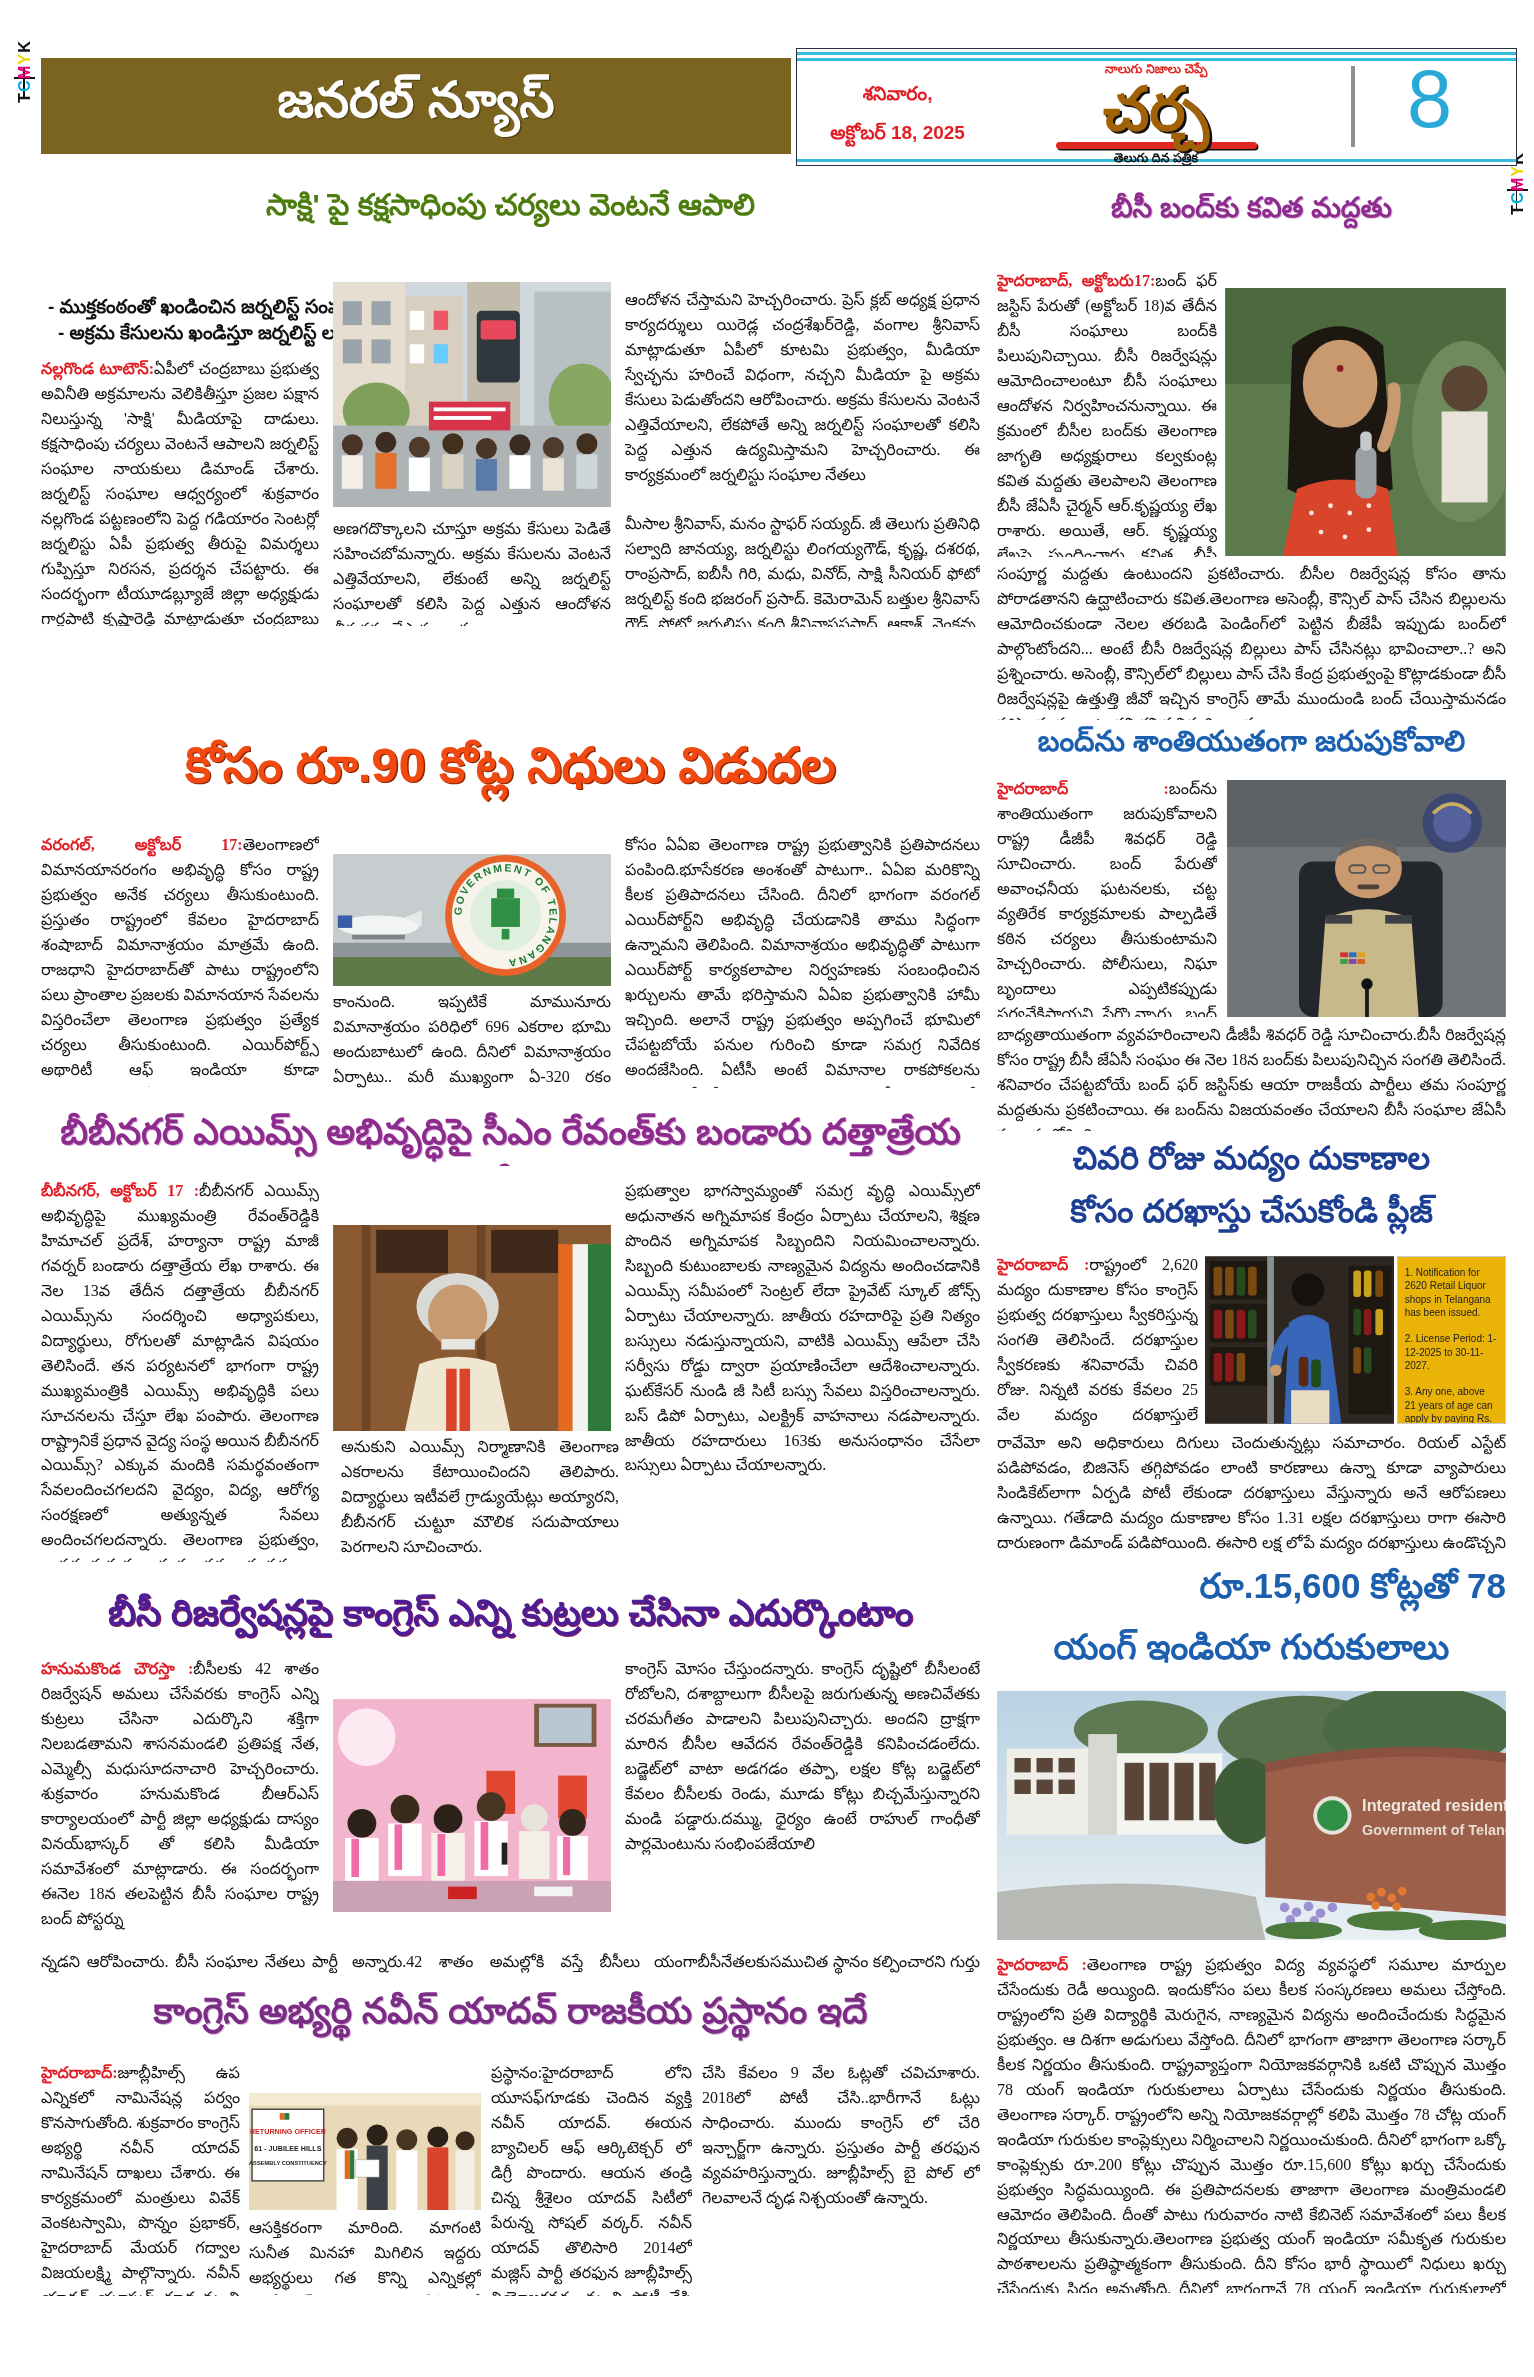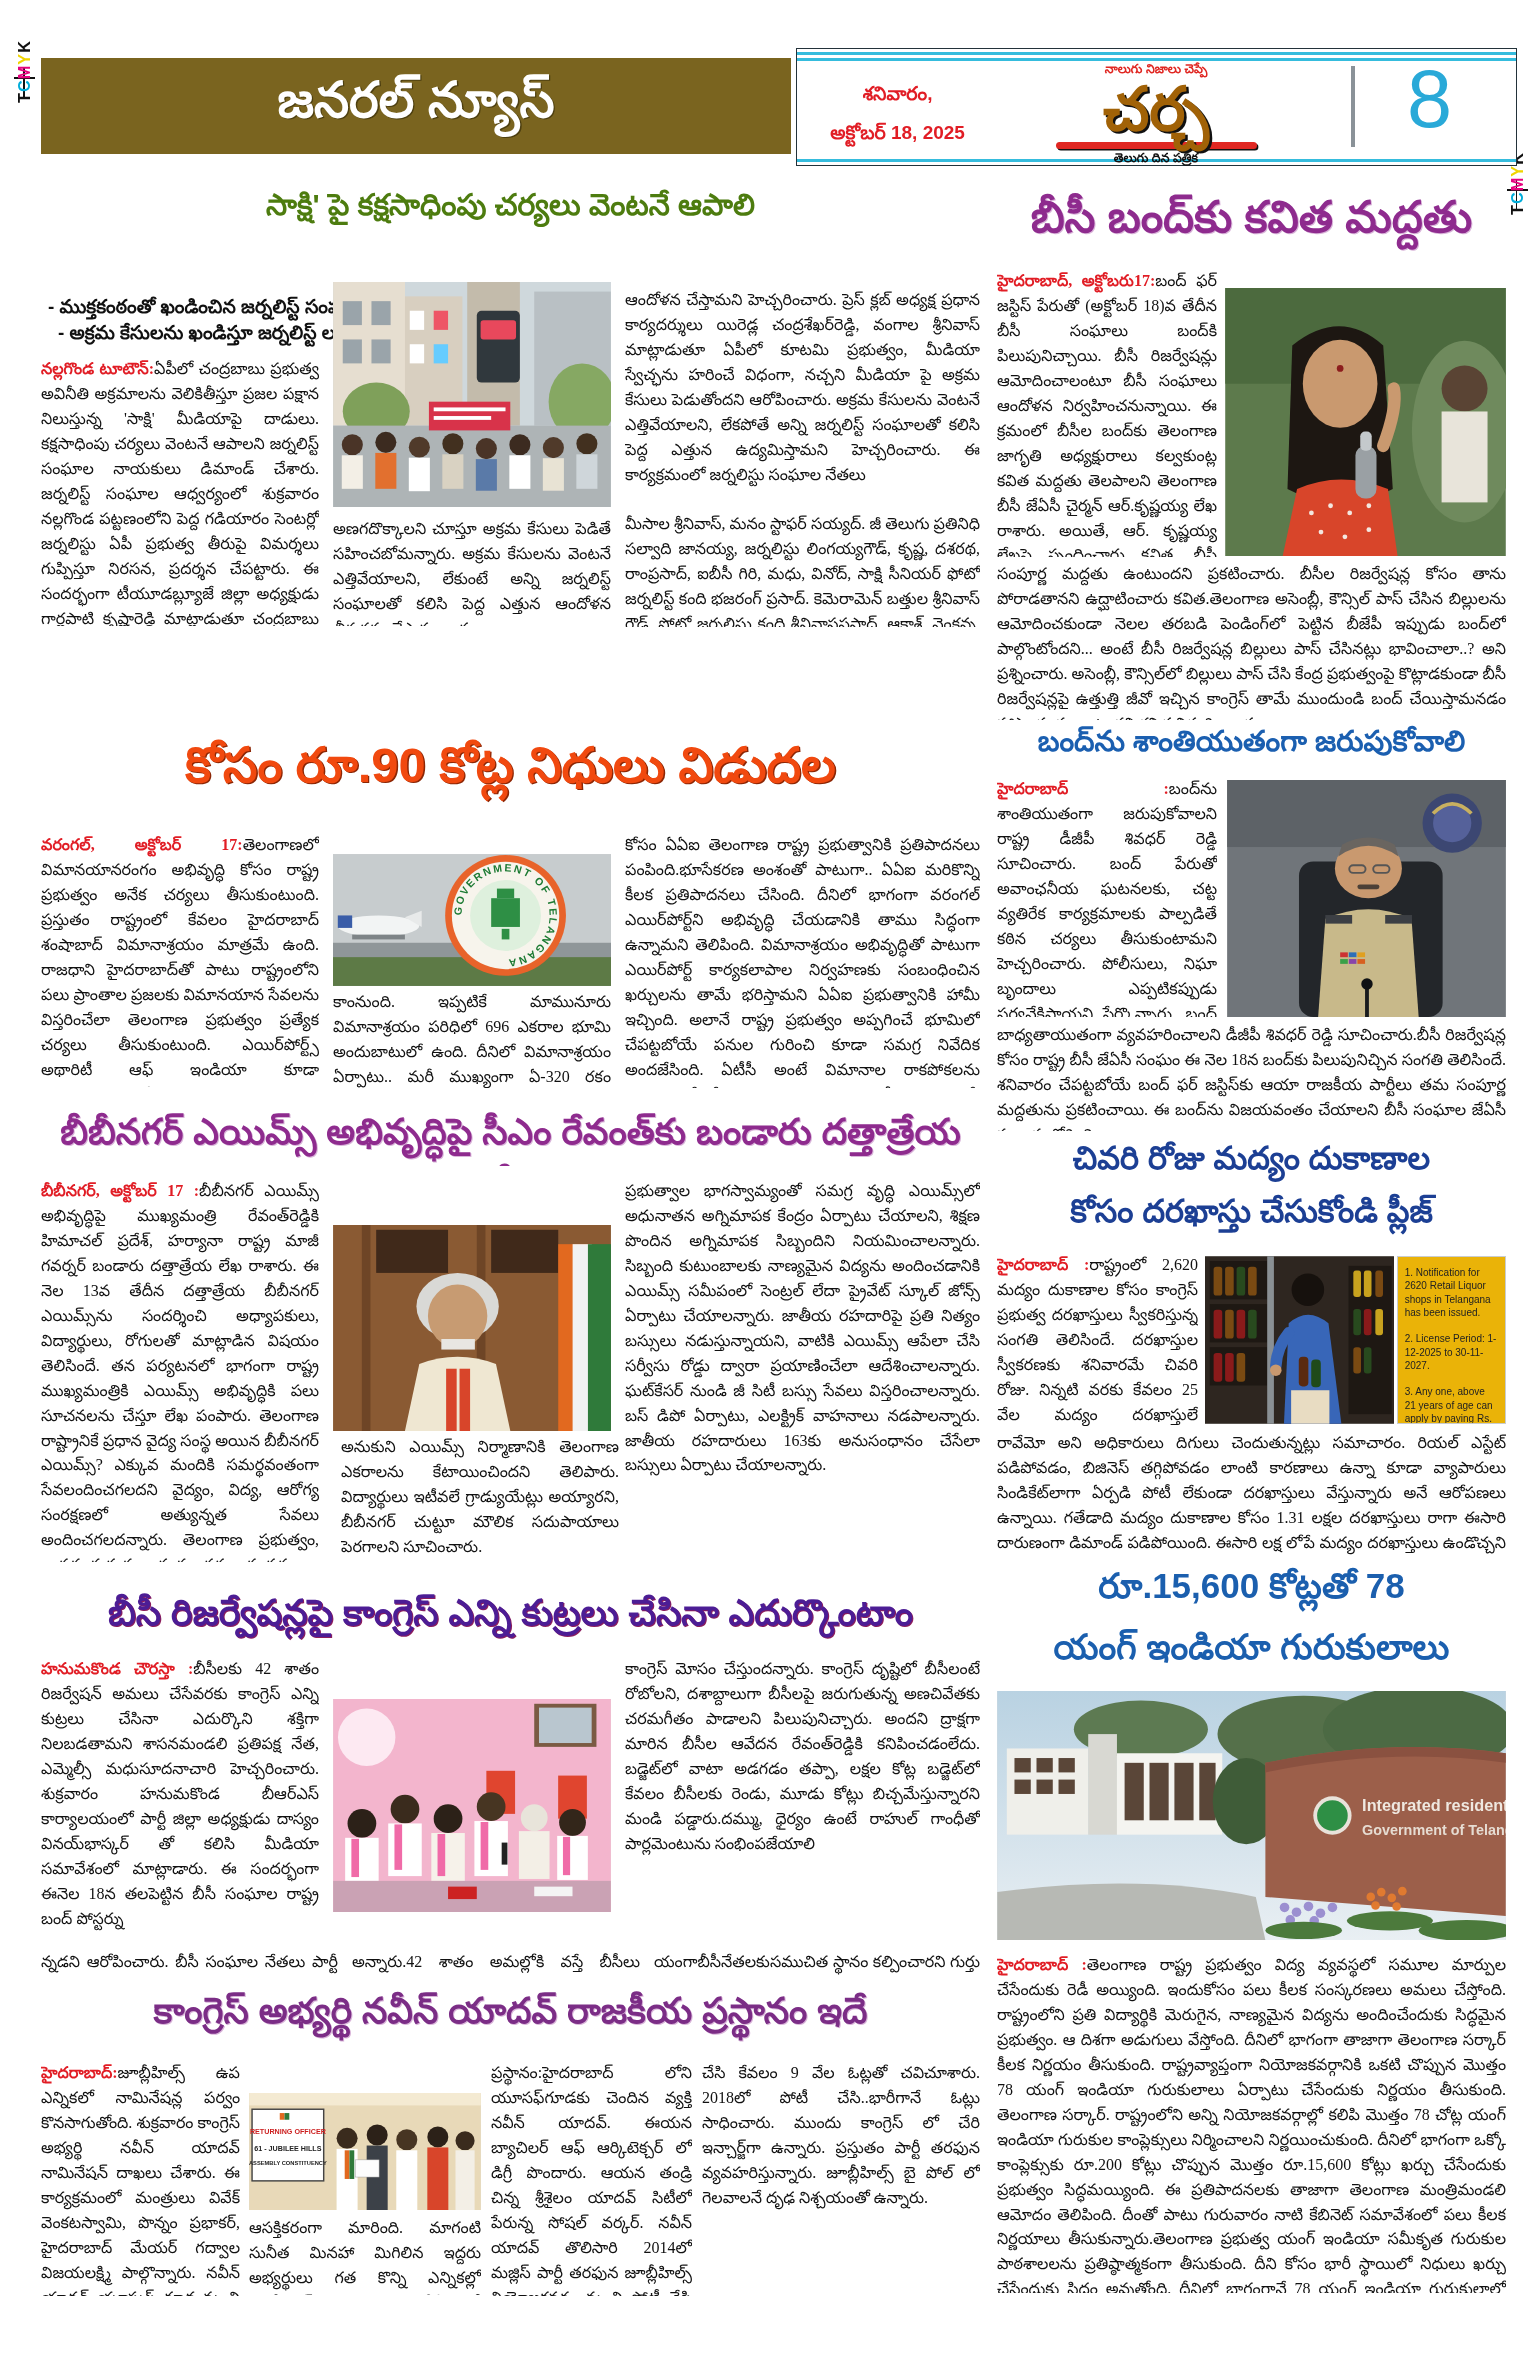--- a/index.html
+++ b/index.html
@@ -250,21 +250,21 @@
           <rect x="432" y="120" width="40" height="125" fill="#f3efe6"></rect>
         <rect x="222" y="140" width="50" height="36" fill="#fdfdfd" stroke="#999"></rect>
       </g>
     </svg>
   </div>
   <div class="body-txt abs" style="left:249px;top:2216px;width:232px;height:79px;">ఆసక్తికరంగా మారింది. మాగంటి సునీత మినహా మిగిలిన ఇద్దరు అభ్యర్థులు గత కొన్ని ఎన్నికల్లో జూబ్లీహిల్స్ నియోజకవర్గంలోనే పోటీ చేస్తూ వస్తున్నారు. అయితే స్థానికంగా ఈ ముగ్గురికి గట్టి పట్టుంది.నవీన్ యాదవ్ రాజకీయ</div>
 
   <div class="body-txt abs" style="left:491px;top:2061px;width:201px;height:235px;">ప్రస్థానం:హైదరాబాద్ లోని యూసఫ్‌గూడకు చెందిన వ్యక్తి నవీన్ యాదవ్. ఈయన బ్యాచిలర్ ఆఫ్ ఆర్కిటెక్చర్ లో డిగ్రీ పొందారు. ఆయన తండ్రి చిన్న శ్రీశైలం యాదవ్ సిటీలో పేరున్న సోషల్ వర్కర్. నవీన్ యాదవ్ తొలిసారి 2014లో మజ్లిస్ పార్టీ తరఫున జూబ్లీహిల్స్ నియోజకవర్గం నుంచి పోటీ చేసి కేవలం 9 వేల మెజారిటీ ఓట్లతో పరాజయం</div>
   <div class="body-txt abs" style="left:702px;top:2061px;width:278px;height:235px;">చేసి కేవలం 9 వేల ఓట్లతో చవిచూశారు. 2018లో పోటీ చేసి..భారీగానే ఓట్లు సాధించారు. ముందు కాంగ్రెస్ లో చేరి ఇన్చార్జ్‌గా ఉన్నారు. ప్రస్తుతం పార్టీ తరఫున వ్యవహరిస్తున్నారు. జూబ్లీహిల్స్ బై పోల్ లో గెలవాలనే దృఢ నిశ్చయంతో ఉన్నారు.</div>
 
-  <div class="headline abs" style="left:997px;top:192px;width:509px;height:67px;font-size:44px;color:#8e2b8e;text-shadow:1px 1px 0 #d9b5d9;">బీసీ బంద్‌కు కవిత మద్దతు</div>
+  <div class="headline abs" style="left:997px;top:192px;width:509px;height:67px;font-size:28px;color:#8e2b8e;text-shadow:1px 1px 0 #d9b5d9;">బీసీ బంద్‌కు కవిత మద్దతు</div>
   <div class="body-txt abs" style="left:997px;top:269px;width:220px;height:288px;">
     <span class="dl">హైదరాబాద్, అక్టోబరు17:</span><span>బంద్ ఫర్ జస్టిస్ పేరుతో (అక్టోబర్ 18)వ తేదీన బీసీ సంఘాలు బంద్‌కి పిలుపునిచ్చాయి. బీసీ రిజర్వేషన్లు ఆమోదించాలంటూ బీసీ సంఘాలు ఆందోళన నిర్వహించనున్నాయి. ఈ క్రమంలో బీసీల బంద్‌కు తెలంగాణ జాగృతి అధ్యక్షురాలు కల్వకుంట్ల కవిత మద్దతు తెలపాలని తెలంగాణ బీసీ జేఏసీ చైర్మన్ ఆర్.కృష్ణయ్య లేఖ రాశారు. అయితే, ఆర్. కృష్ణయ్య లేఖపై స్పందించారు కవిత. బీసీ బంద్‌కు తమ</span>
   </div>
   <div class="photo abs" style="left:1225px;top:288px;width:281px;height:268px;">
     <svg width="281" height="268" viewBox="0 0 586 560" xmlns="http://www.w3.org/2000/svg">
       <rect width="586" height="560" fill="#5d7a4c"></rect>
       <rect x="0" y="0" width="586" height="200" fill="#4c6a3e"></rect>
       <ellipse cx="500" cy="300" rx="110" ry="190" fill="#6f8a5d"></ellipse>
       <circle cx="500" cy="210" r="48" fill="#5a4434"></circle>
       <rect x="452" y="258" width="96" height="190" fill="#e8e4da"></rect>
@@ -369,21 +369,21 @@
     </svg>
   </div>
   <div class="abs" style="left:1397px;top:1256px;width:109px;height:168px;background:#eab308;border:0.5px solid #c8ccd0;padding:8.6px 6.7px;box-sizing:border-box;overflow:hidden;">
     <p class="panel-item">1. Notification for 2620 Retail Liquor shops in Telangana has been issued.</p>
     <p class="panel-item">2. License Period: 1-12-2025 to 30-11-2027.</p>
     <p class="panel-item">3. Any one, above 21 years of age can apply by paying Rs. 3 lakhs as non-refundable Application Fee.</p>
 
   </div>
   <div class="body-txt abs" style="left:997px;top:1431px;width:509px;height:126px;">రావేమో అని అధికారులు దిగులు చెందుతున్నట్లు సమాచారం. రియల్ ఎస్టేట్ పడిపోవడం, బిజినెస్ తగ్గిపోవడం లాంటి కారణాలు ఉన్నా కూడా వ్యాపారులు సిండికేట్‌లాగా ఏర్పడి పోటీ లేకుండా దరఖాస్తులు వేస్తున్నారు అనే ఆరోపణలు ఉన్నాయి. గతేడాది మద్యం దుకాణాల కోసం 1.31 లక్షల దరఖాస్తులు రాగా ఈసారి దారుణంగా డిమాండ్ పడిపోయింది. ఈసారి లక్ష లోపే మద్యం దరఖాస్తులు ఉండొచ్చని అంచనా వేస్తున్నారు.దరఖాస్తులు చేయండి ప్లీజ్.మద్యం దరఖాస్తుల కోసం అధికారులు పడరాని పాట్లు పడుతున్నారు. మద్యం దుకాణాల కోసం దరఖాస్తు చేసుకోండి అని గతంలో దరఖాస్తు చేసుకున్న వారి ఫోన్లకు ఎక్సైజ్ శాఖ అధికారులు %హామీ%లు పెట్టి వేడుకుంటున్నారు. గతంతో పోలిస్తే దరఖాస్తులు ఈ సారి తక్కువగా వస్తుండంతో.. మద్యం టెండర్ల కోసం దరఖాస్తులు పెంచడానికి మెసేజీలు పెట్టి మరీ తిప్పలు పడుతున్నారు అధికారులు.</div>
 
-  <div class="headline abs" style="left:997px;top:1566px;width:509px;height:53px;font-size:35px;color:#1b5fae;">రూ.15,600 కోట్లతో 78</div>
+  <div class="headline abs" style="left:997px;top:1566px;width:509px;height:53px;font-size:35px;color:#1b5fae;text-align:right;">రూ.15,600 కోట్లతో 78</div>
   <div class="headline abs" style="left:997px;top:1627px;width:509px;height:53px;font-size:35px;color:#1b5fae;">యంగ్ ఇండియా గురుకులాలు</div>
 
   <div class="photo abs" style="left:997px;top:1691px;width:509px;height:249px;">
     <svg width="509" height="249" viewBox="0 0 1062 520" xmlns="http://www.w3.org/2000/svg">
       <defs>
         <linearGradient id="sky" x1="0" y1="0" x2="0" y2="1">
           <stop offset="0" stop-color="#b9d2e2"></stop>
             <stop offset="1" stop-color="#e9eff3"></stop>
         </linearGradient>
       </defs>

